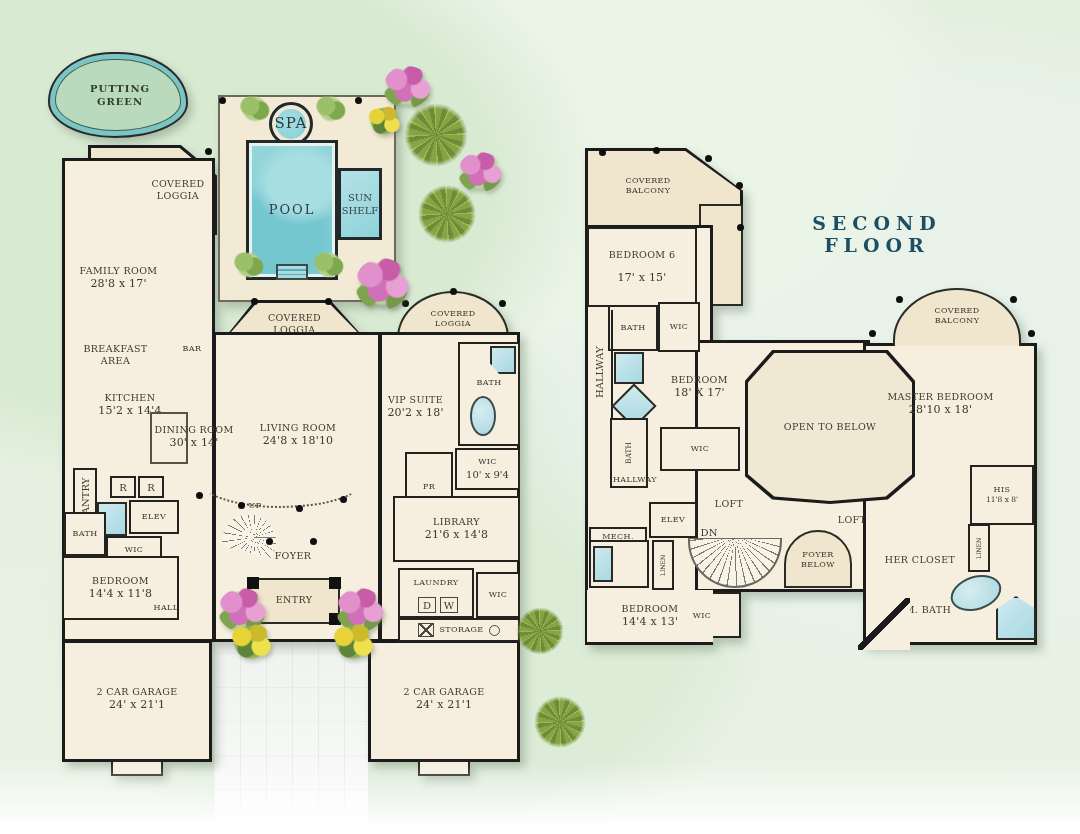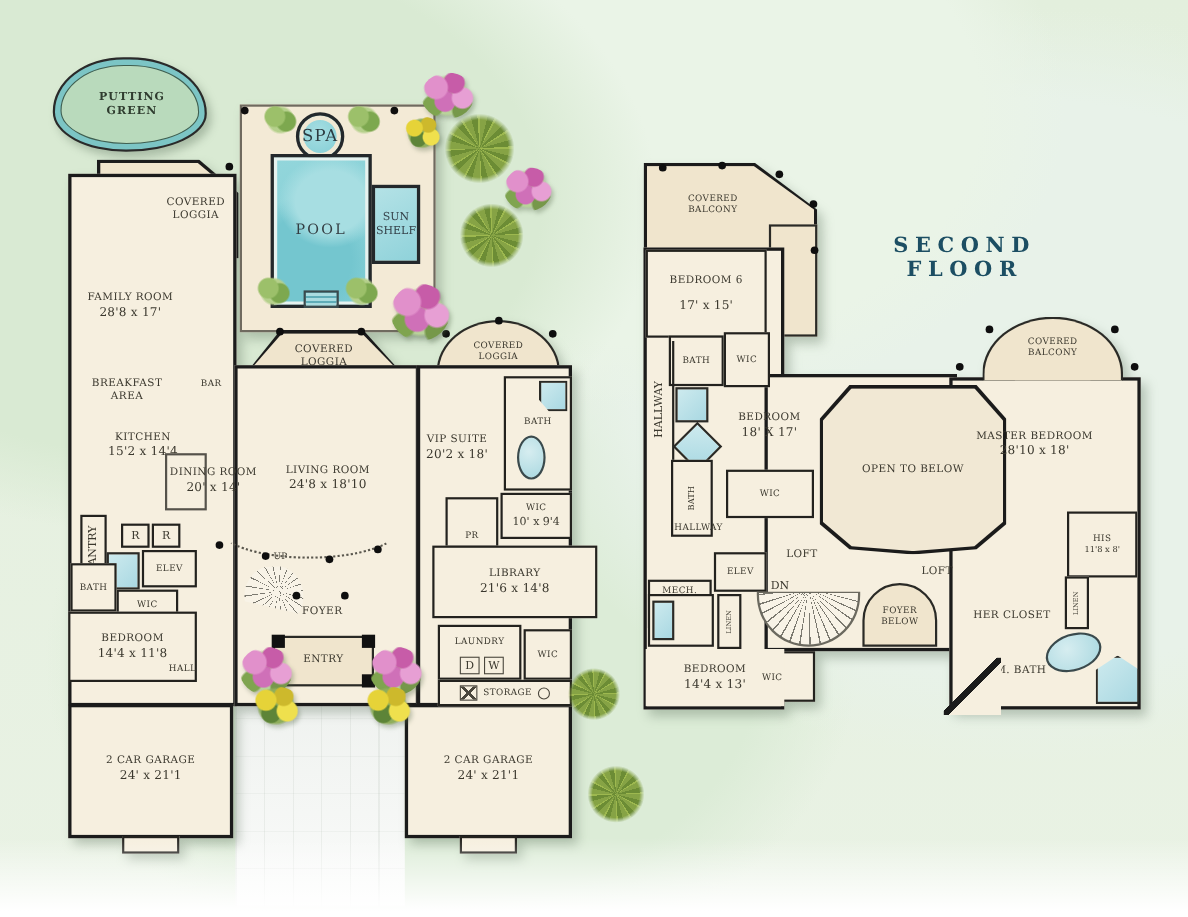--- a/index.html
+++ b/index.html
@@ -157,21 +157,21 @@
     </div>
     <div class="abs open lbl" style="left:68px;top:340px;width:95px;height:30px;">BREAKFAST AREA</div>
     <div class="abs open lbl" style="left:76px;top:390px;width:108px;height:30px;">
       <span>KITCHEN</span>
       <span class="dims">15'2 x 14'4</span>
     </div>
     <div class="abs" style="left:150px;top:412px;width:38px;height:52px;border:2px solid #55524a;background:#f6efdf;"></div>
     <div class="abs open lbl small" style="left:172px;top:342px;width:40px;height:14px;">BAR</div>
     <div class="abs open lbl" style="left:148px;top:422px;width:92px;height:30px;">
       <span>DINING ROOM</span>
-      <span class="dims">20' x 14'</span>
+      <span class="dims">30' x 14'</span>
     </div>
     <div class="abs open lbl" style="left:248px;top:420px;width:100px;height:30px;">
       <span>LIVING ROOM</span>
       <span class="dims">24'8 x 18'10</span>
     </div>
     <div class="abs open lbl" style="left:252px;top:310px;width:85px;height:28px;">COVERED LOGGIA</div>
     <div class="abs open lbl small" style="left:412px;top:306px;width:82px;height:26px;">COVERED LOGGIA</div>
 
     <div class="abs open lbl" style="left:368px;top:392px;width:95px;height:30px;">
       <span>VIP SUITE</span>
@@ -224,21 +224,21 @@
     <div class="abs open lbl" style="left:262px;top:548px;width:62px;height:16px;">FOYER</div>
     <div class="abs open lbl" style="left:258px;top:592px;width:72px;height:16px;">ENTRY</div>
     <div class="abs dotarc" style="left:196px;top:448px;width:170px;height:60px;"></div>
     <div class="abs dot" style="left:196px;top:492px;"></div>
     <div class="abs dot" style="left:238px;top:502px;"></div>
     <div class="abs dot" style="left:296px;top:505px;"></div>
     <div class="abs dot" style="left:340px;top:496px;"></div>
     <div class="abs dot" style="left:266px;top:538px;"></div>
     <div class="abs dot" style="left:310px;top:538px;"></div>
 
-    <div class="abs room" style="left:393px;top:496px;width:150px;height:66px;">
+    <div class="abs room" style="left:393px;top:496px;width:127px;height:66px;">
       <div class="abs lbl" style="inset:0;">
         <span>LIBRARY</span>
         <span class="dims">21'6 x 14'8</span>
       </div>
     </div>
     <div class="abs room" style="left:398px;top:568px;width:76px;height:50px;">
       <div class="abs lbl small" style="left:0;top:6px;width:100%;height:14px;">LAUNDRY</div>
       <div class="abs" style="left:18px;bottom:3px;width:18px;height:16px;border:1.5px solid #4a463c;">
         <div class="abs lbl tiny" style="inset:0;">D</div>
       </div>

